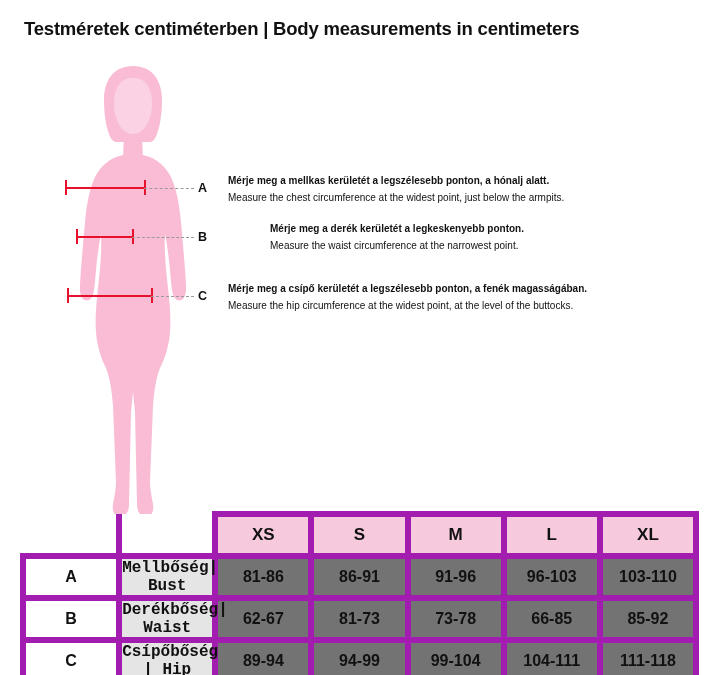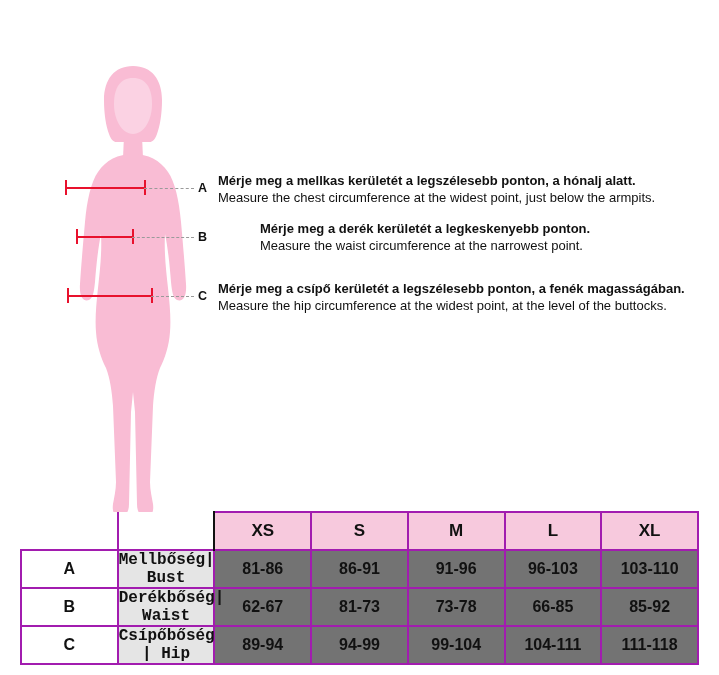--- a/index.html
+++ b/index.html
@@ -59,40 +59,40 @@
   }
   .meas-letter {
     position: absolute;
     font-size: 12.5px;
     font-weight: bold;
     color: #111111;
   }
   
   .instr {
     position: absolute;
-    left: 218px;
-    font-size: 13px;
+    left: 228px;
+    font-size: 10px;
     color: #111111;
     line-height: 16.5px;
     white-space: nowrap;
   }
   .instr .hu { font-weight: bold; display: block; }
   .instr .en { font-weight: normal; display: block; }
 
   
   #size-table {
     position: absolute;
     left: 20px;
     top: 511px;
     width: 679px;
     border-collapse: collapse;
     table-layout: fixed;
   }
   #size-table td, #size-table th {
-    border: 2px solid #a21caf;
+    border: 6px solid #a21caf;
     text-align: center;
     vertical-align: middle;
     font-size: 16px;
     color: #111111;
     height: 36px;
     padding: 0;
   }
   #size-table thead th {
     font-weight: bold;
     font-size: 17px;
@@ -117,20 +117,21 @@
     background: #e5e5e5;
     font-family: Liberation Mono, monospace;
   }
   .val-cell { font-weight: bold; font-size: 16px; background: #737373; }
 </style>
 </head>
 <body>
 
 <div id="page">
 
+  <div id="title">Testméretek centiméterben | Body measurements in centimeters</div>
 
   <div id="figure-wrap">
     <svg width="170" height="470" viewBox="0 0 170 470" xmlns="http://www.w3.org/2000/svg">
       <g fill="#f9bcd4">
 
         <path d="M85 4
                  C 66 4, 56 18, 56 38
                  C 56 52, 58 64, 61 72
                  C 63 78, 66 80, 68 80
                  L 102 80

